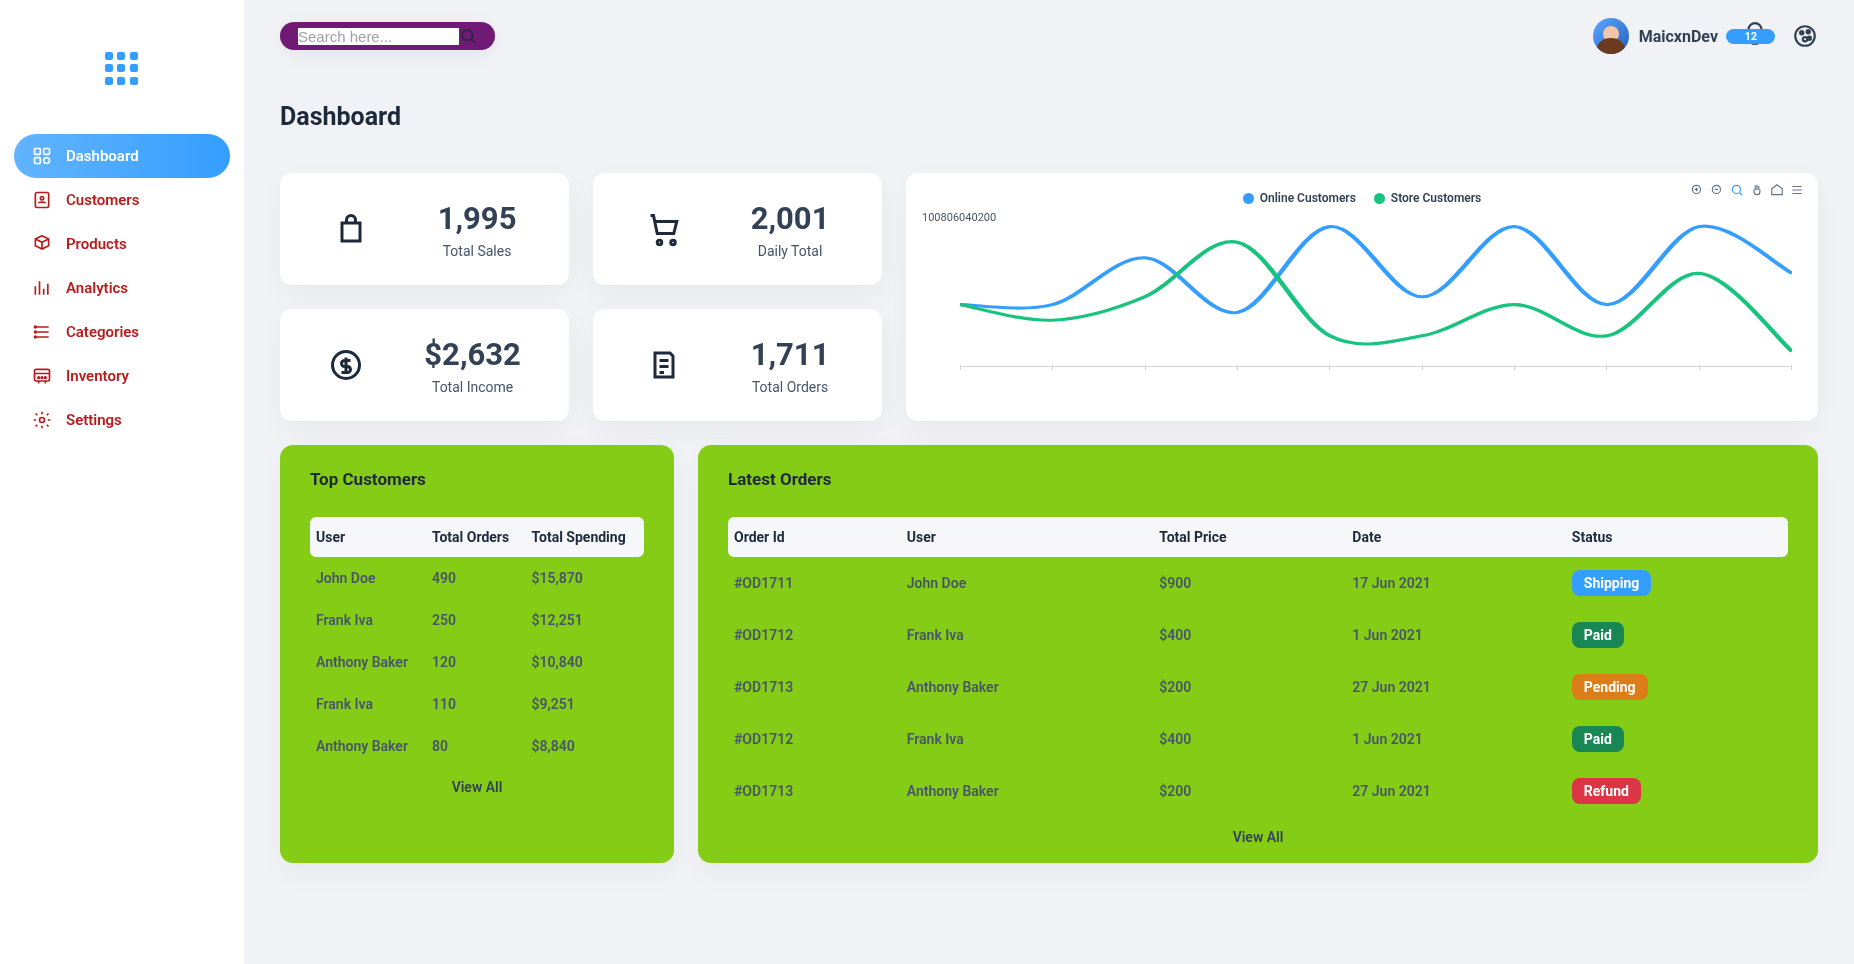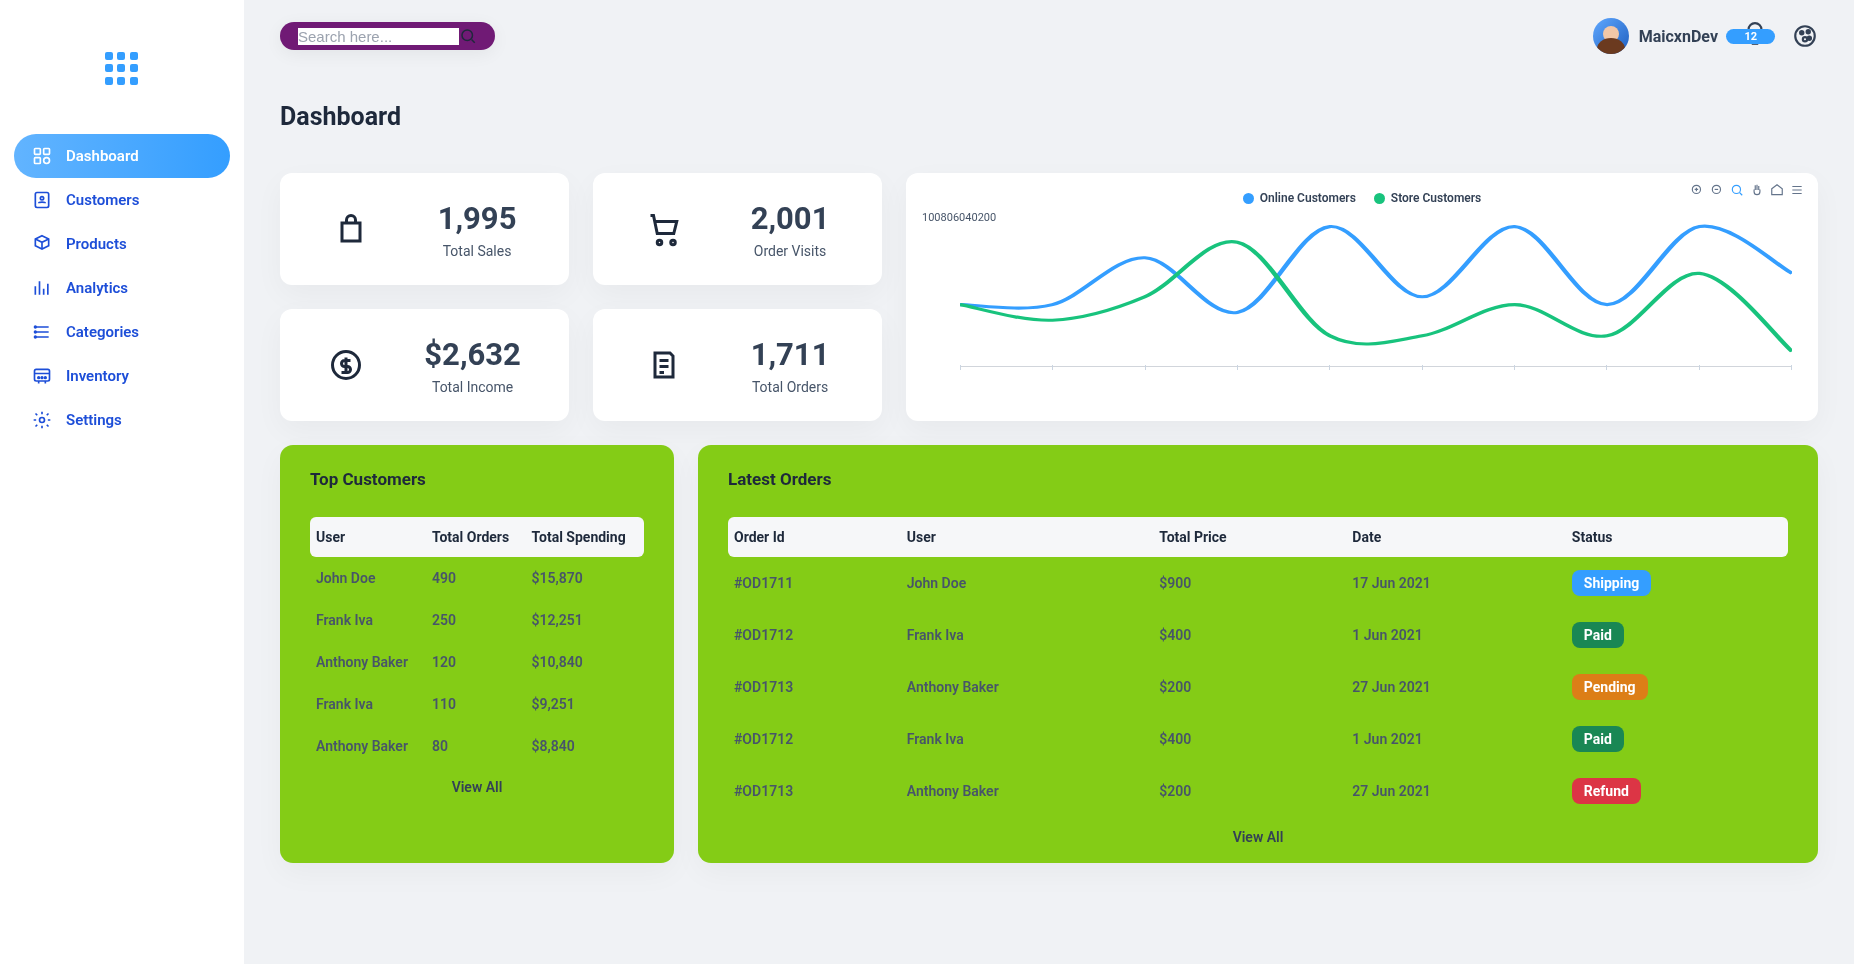--- a/index.html
+++ b/index.html
@@ -35,21 +35,21 @@
 .logo-dot { width:8px; height:8px; border-radius:2px; background:#349EFF; }
 .nav-item {
   display:flex;
   align-items:center;
   gap:14px;
   padding:12px 18px;
   border-radius:22px;
   cursor:pointer;
   font-weight:600;
   font-size:15px;
-  color:#1d4ed8;
+  color:#b91c1c;
 }
 .nav-item.active {
   background:linear-gradient(90deg,#62B4FF 0%,#349EFF 100%);
   color:#fff;
 }
 .nav-item .ic { width:20px; height:20px; flex-shrink:0; }
 .main {
   flex:1;
   padding:18px 36px 0 36px;
   overflow:auto;
@@ -332,21 +332,21 @@
           </div>
       </div>
       <div class="stat-card">
         <svg class="stat-icon" viewBox="0 0 24 24" fill="none" stroke="currentColor" stroke-width="2">
             <circle cx="9" cy="21" r="1.5"></circle>
             <circle cx="18" cy="21" r="1.5"></circle>
             <path d="M3 3h2l2.5 12h11l2-8H6"></path>
           </svg>
         <div class="stat-right">
             <div class="stat-value">2,001</div>
-            <div class="stat-label">Order Visits</div>
+            <div class="stat-label">Daily Total</div>
           </div>
       </div>
       <div class="chart-card" style="position:relative">
         <div class="legend">
           <div class="legend-item">
               <span class="ldot" style="background:#349EFF"></span>
               <span>Online Customers</span>
             </div>
           <div class="legend-item">
               <span class="ldot" style="background:#18c37d"></span>

